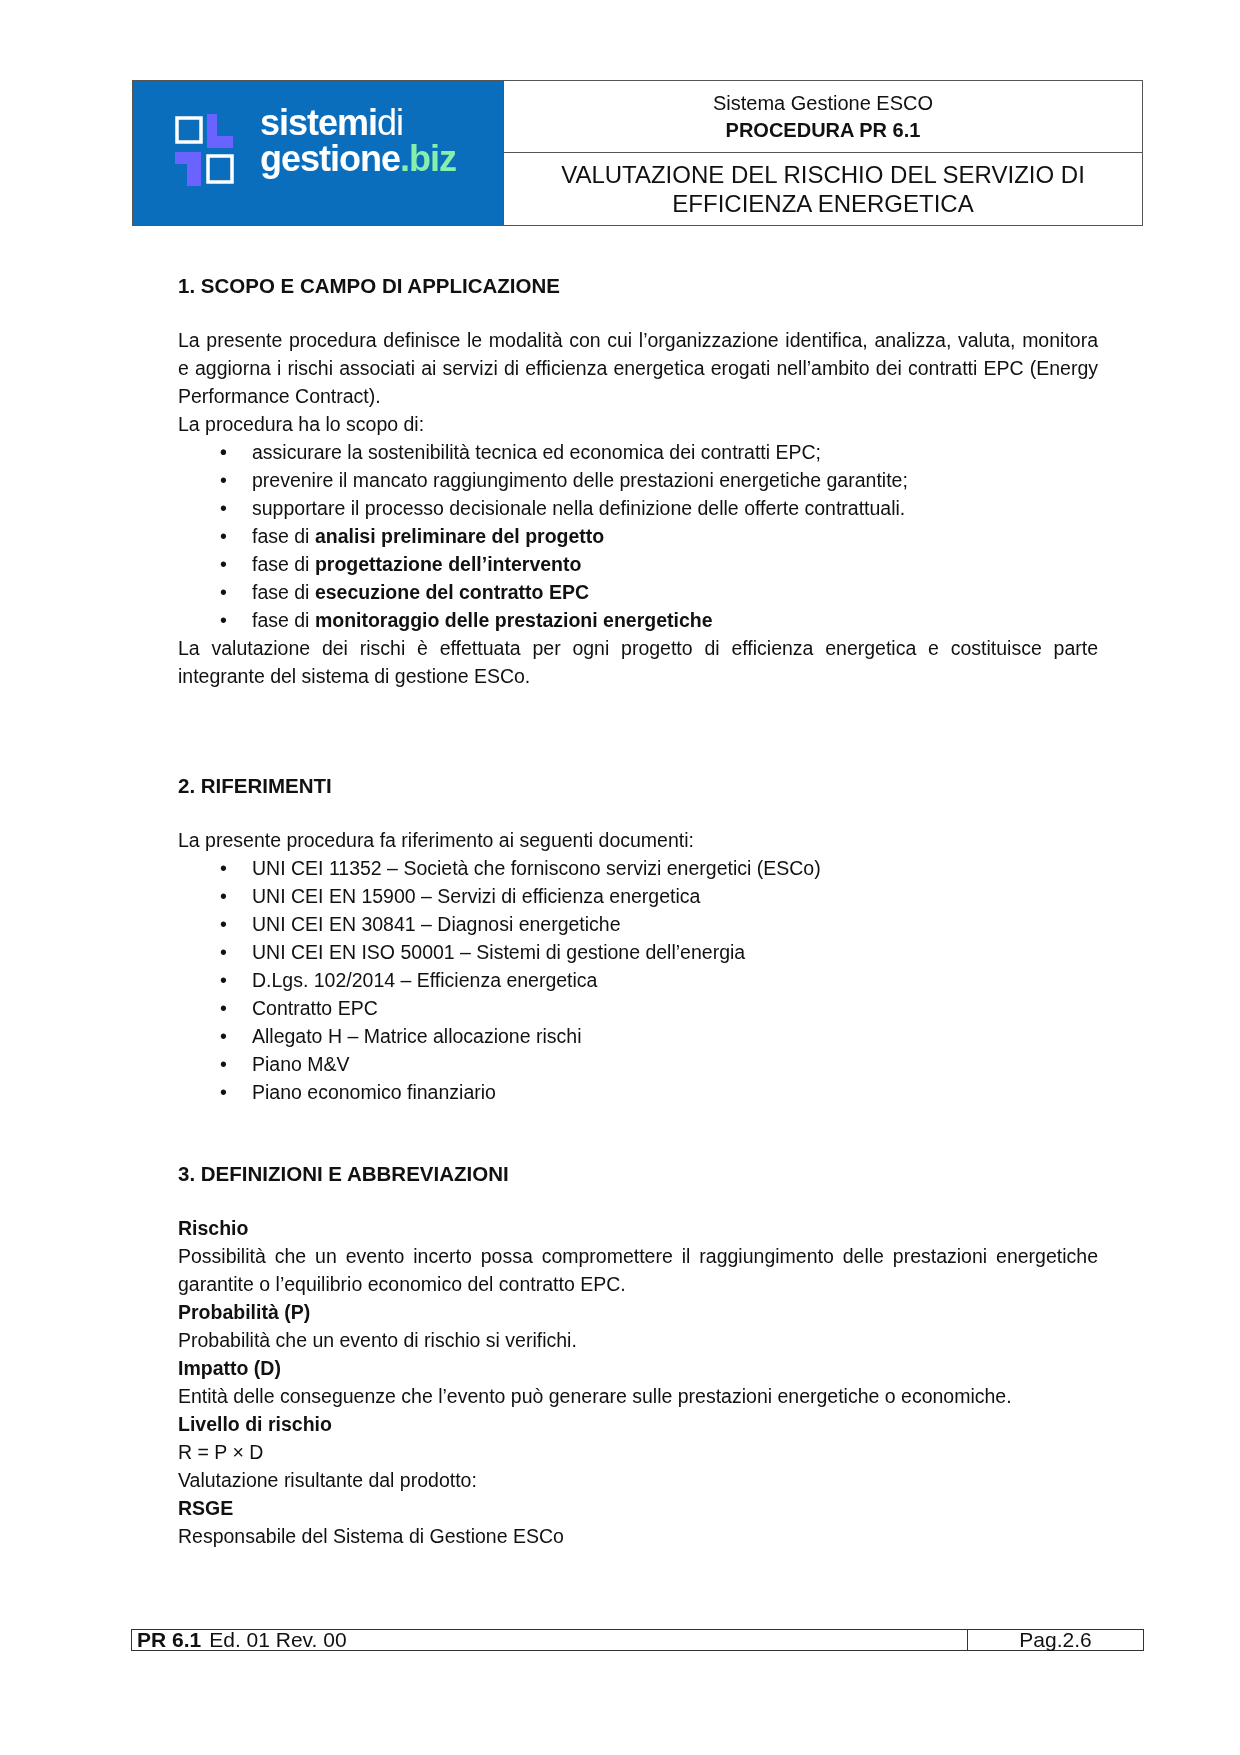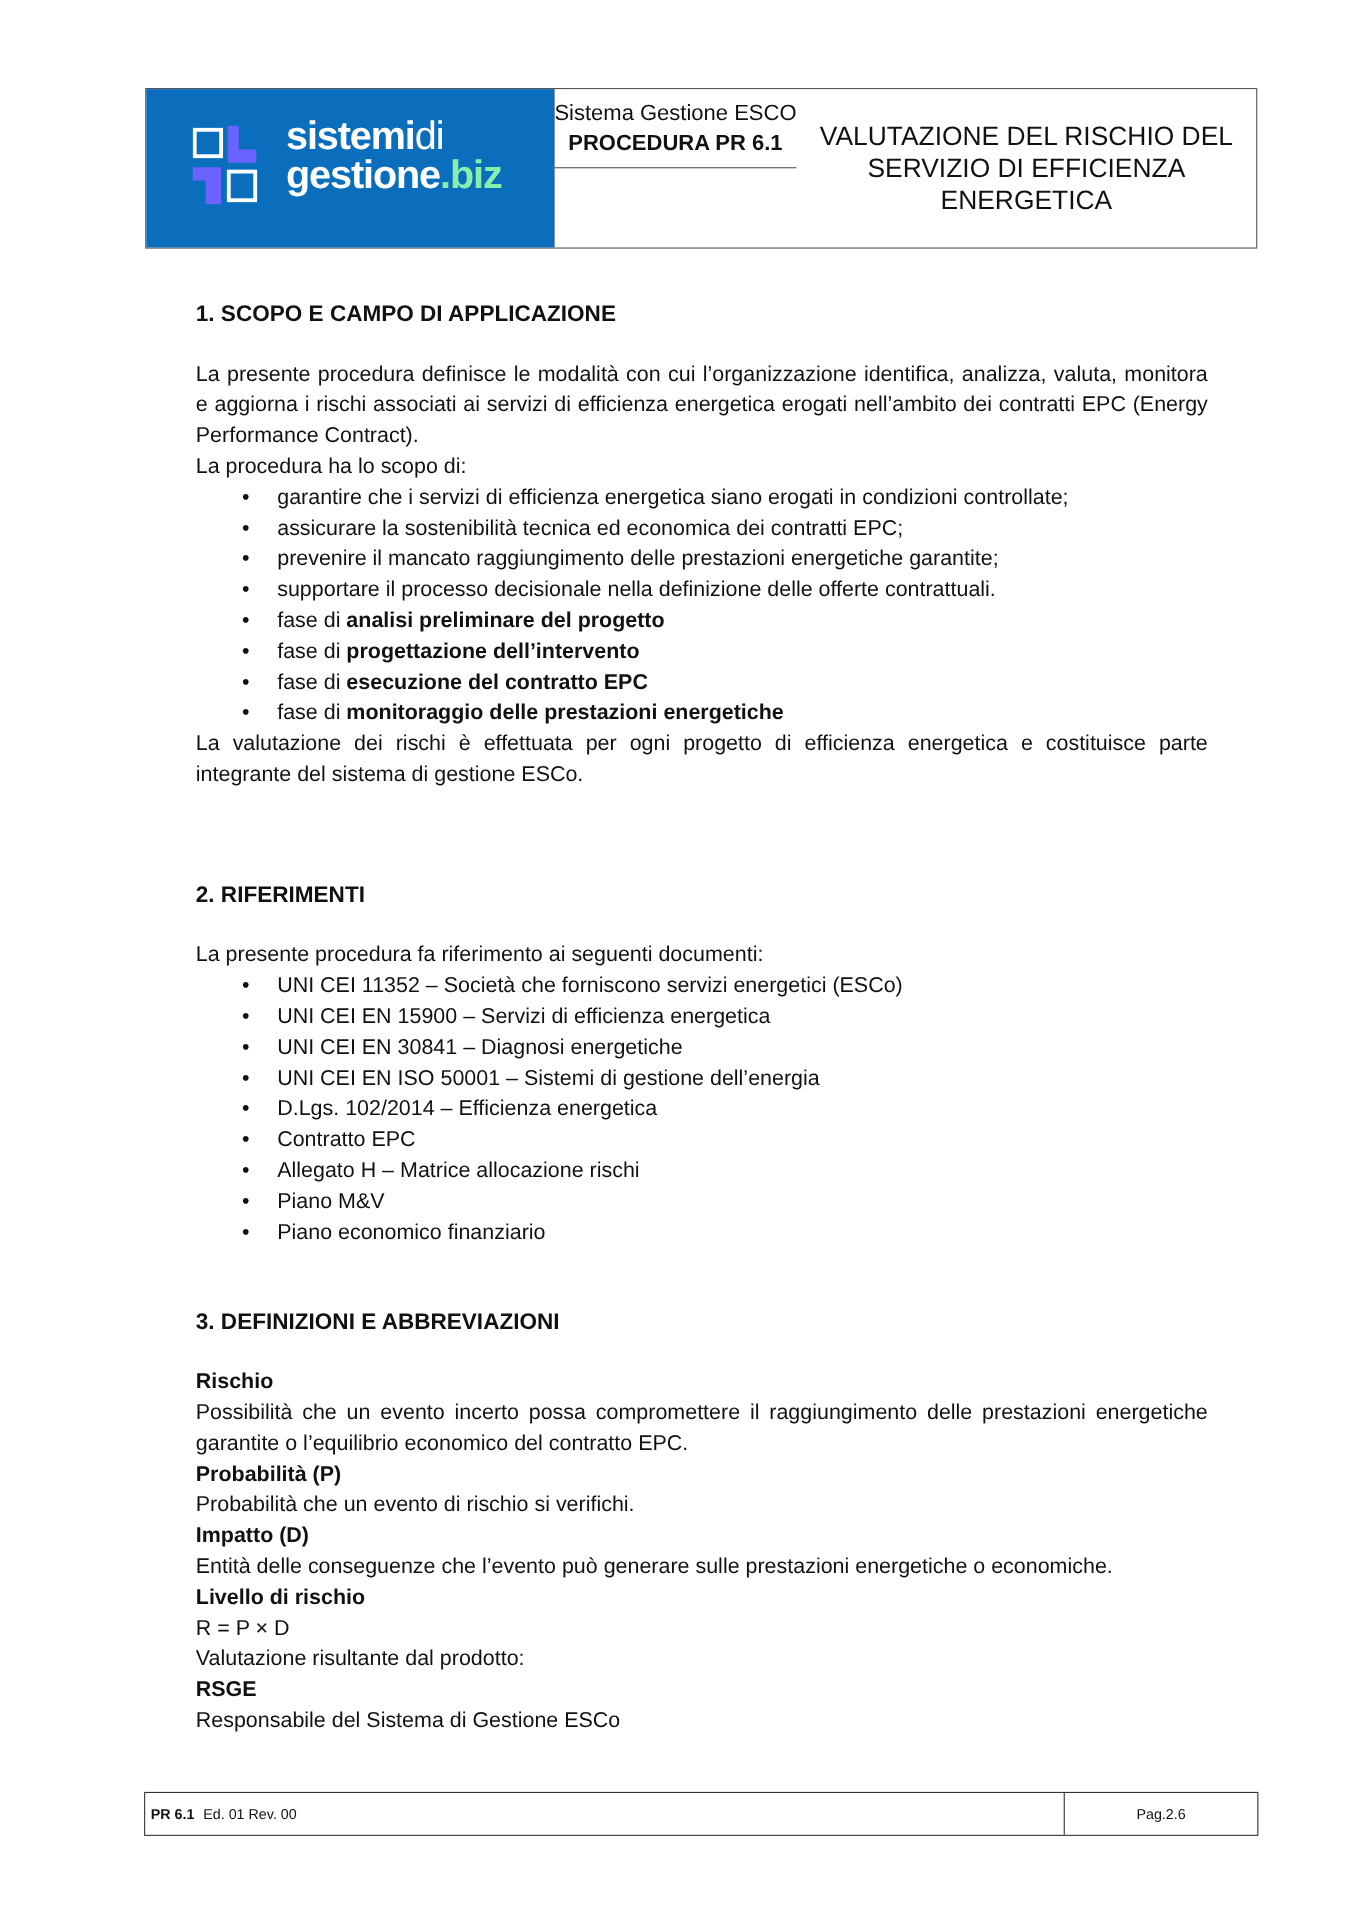--- a/index.html
+++ b/index.html
@@ -5,21 +5,21 @@
   html, body { margin:0; padding:0; background:#ffffff; }
   body { width:1240px; height:1755px; position:relative; overflow:hidden;
          font-family:"Liberation Sans", sans-serif; color:#111; }
   .page { position:absolute; left:0; top:4px; width:1240px; height:1755px; }
 
   
   .hdr { position:absolute; left:132px; top:76px; width:1011px; height:146px;
          border:1.5px solid #555; box-sizing:border-box; display:flex; }
   .hdr-logo { width:371px; height:100%; background:#0a6ebd; border-right:1.5px solid #555;
               box-sizing:border-box; position:relative; }
-  .hdr-right { flex:1; display:flex; flex-direction:row; }
+  .hdr-right { flex:1; display:flex; flex-direction:column; }
   .hdr-top { height:72px; border-bottom:1.5px solid #555; box-sizing:border-box;
              display:flex; flex-direction:column; align-items:center; justify-content:center;
              font-size:20px; line-height:27px; }
   .hdr-top .sys { font-weight:normal; }
   .hdr-top .proc { font-weight:bold; }
   .hdr-bot { flex:1; display:flex; align-items:center; justify-content:center; text-align:center;
              font-weight:normal; font-size:24px; line-height:29px; padding:0 20px; }
 
   
   .logo-mark { position:absolute; left:42px; top:33px; width:70px; height:72px; }
@@ -31,22 +31,22 @@
   
   .content { position:absolute; left:178px; top:265px; width:920px; font-size:19.5px; line-height:28px; }
   .h { font-weight:bold; font-size:20.5px; line-height:28px; }
   .p { text-align:justify; }
   .ul { list-style:none; margin:0; padding:0; }
   .ul li { position:relative; padding-left:74px; }
   .ul li .bullet { position:absolute; left:42px; top:0; }
   .b { font-weight:bold; }
 
   
-  .ftr { position:absolute; left:131px; top:1625px; width:1013px; height:40px;
-         border:1.5px solid #333; box-sizing:border-box; display:flex; font-size:13px;text-align:right; }
+  .ftr { position:absolute; left:131px; top:1625px; width:1013px; height:22px;
+         border:1.5px solid #333; box-sizing:border-box; display:flex; font-size:21px;text-align:right; }
   .ftr-left { width:836px; border-right:1.5px solid #333; box-sizing:border-box;
               display:flex; align-items:center; padding-left:5px; }
   .ftr-left .code { font-weight:bold; margin-right:8px; }
   .ftr-right { flex:1; display:flex; align-items:center; justify-content:center; }
 </style>
 </head>
 <body>
 
 <div class="page">
 
@@ -71,21 +71,21 @@
       <div class="hdr-bot">VALUTAZIONE DEL RISCHIO DEL SERVIZIO DI EFFICIENZA ENERGETICA</div>
     </div>
   </div>
 
   <div class="content">
 
     <div class="h" style="margin-top:3px;">1. SCOPO E CAMPO DI APPLICAZIONE</div>
     <div class="p" style="margin-top:26px;">La presente procedura definisce le modalità con cui l’organizzazione identifica, analizza, valuta, monitora e aggiorna i rischi associati ai servizi di efficienza energetica erogati nell’ambito dei contratti EPC (Energy Performance Contract).</div>
     <div>La procedura ha lo scopo di:</div>
     <ul class="ul">
-      <li><span class="bullet">•</span><span>garantire che i servizi di efficienza energetica siano erogati in condizioni controllate;</span></li>
+      <li><span class="bullet">•</span></li>
       <li><span class="bullet">•</span><span>assicurare la sostenibilità tecnica ed economica dei contratti EPC;</span></li>
       <li><span class="bullet">•</span><span>prevenire il mancato raggiungimento delle prestazioni energetiche garantite;</span></li>
       <li><span class="bullet">•</span><span>supportare il processo decisionale nella definizione delle offerte contrattuali.</span></li>
     </ul>
     <ul class="ul">
       <li><span class="bullet">•</span><span>fase di </span><span class="b">analisi preliminare del progetto</span></li>
       <li><span class="bullet">•</span><span>fase di </span><span class="b">progettazione dell’intervento</span></li>
       <li><span class="bullet">•</span><span>fase di </span><span class="b">esecuzione del contratto EPC</span></li>
       <li><span class="bullet">•</span><span>fase di </span><span class="b">monitoraggio delle prestazioni energetiche</span></li>
     </ul>

